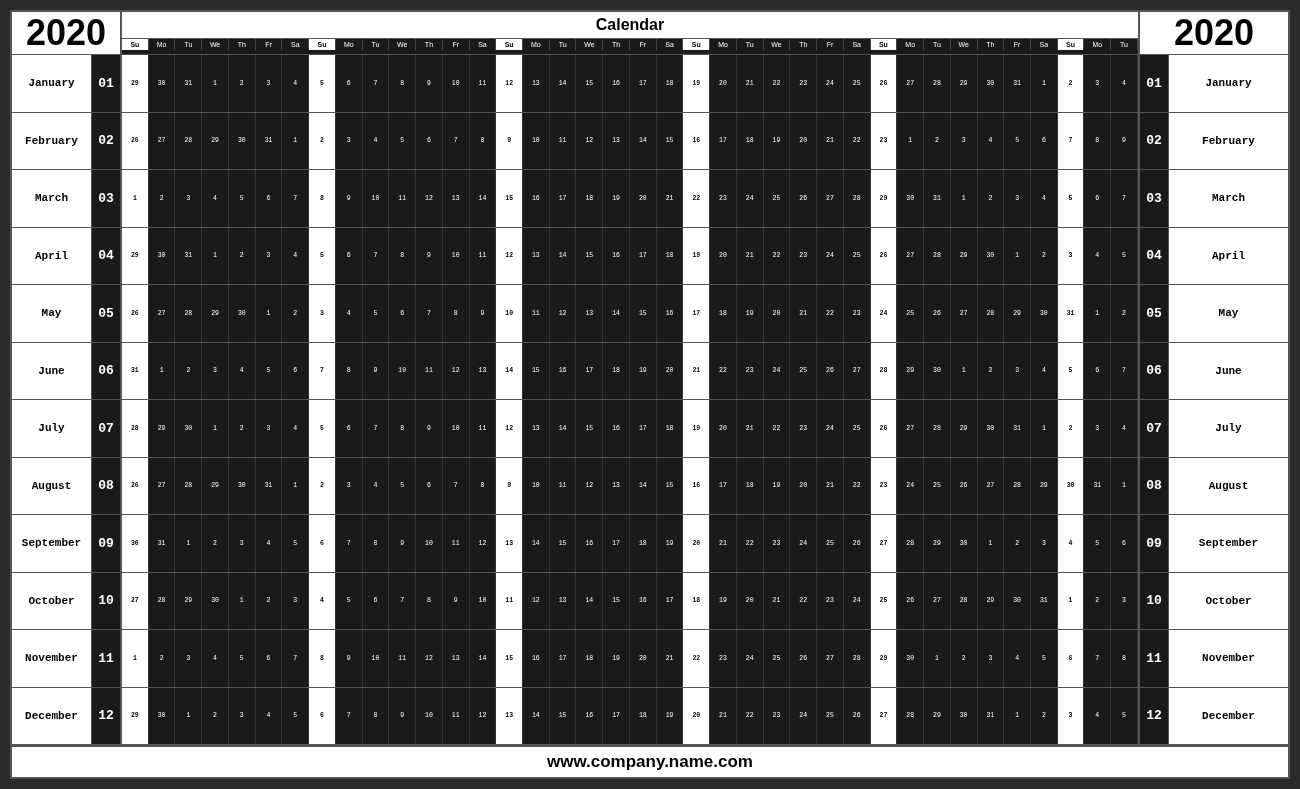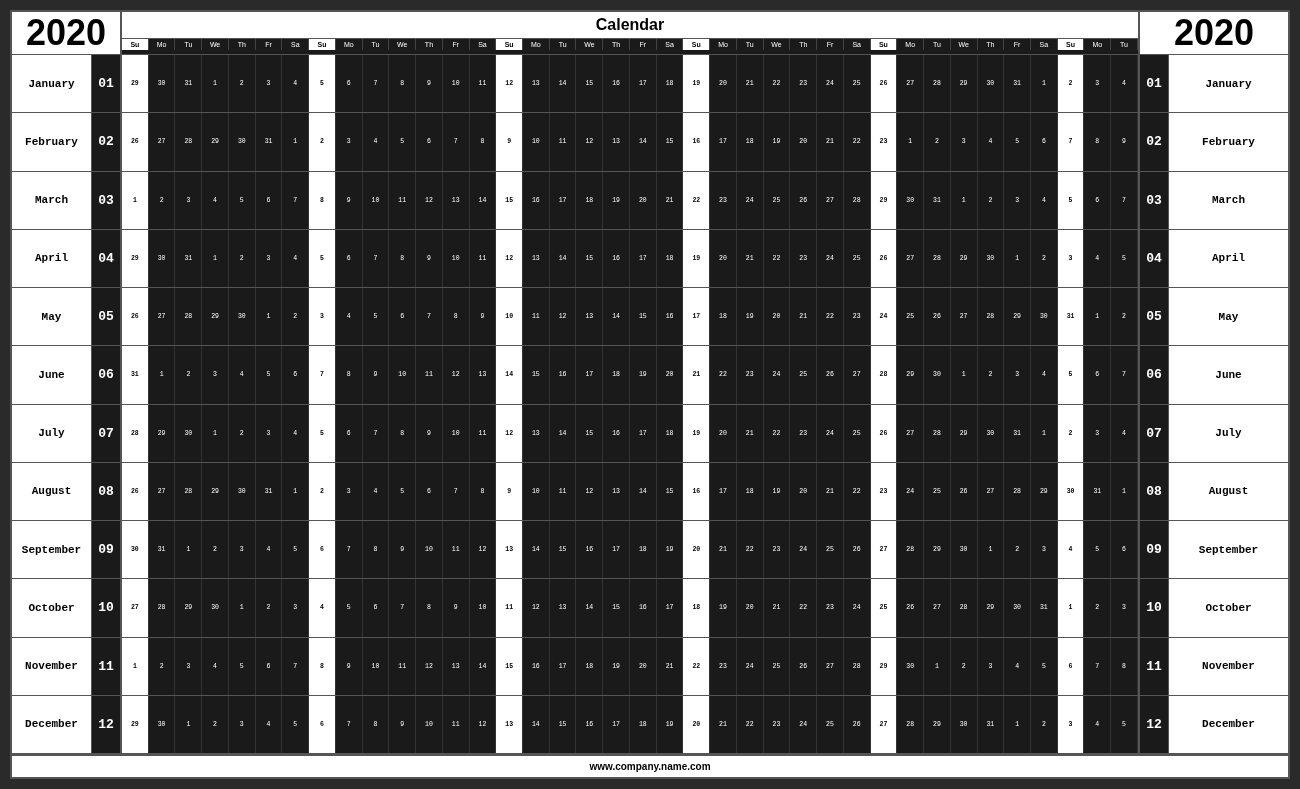--- a/index.html
+++ b/index.html
@@ -166,21 +166,21 @@
     }
     .day-cell.sunday-col {
       background: white;
       color: black;
       font-weight: bold;
     }
     .calendar-footer {
       background: white;
       text-align: center;
       padding: 5px;
-      font-size: 10px;
+      font-size: 17px;
       font-weight: bold;
       color: black;
       border-top: 2px solid #555;
     }
   </style>
 </head>
 <body>
 
 <div class="outer-container">
   <div class="calendar-wrapper">

